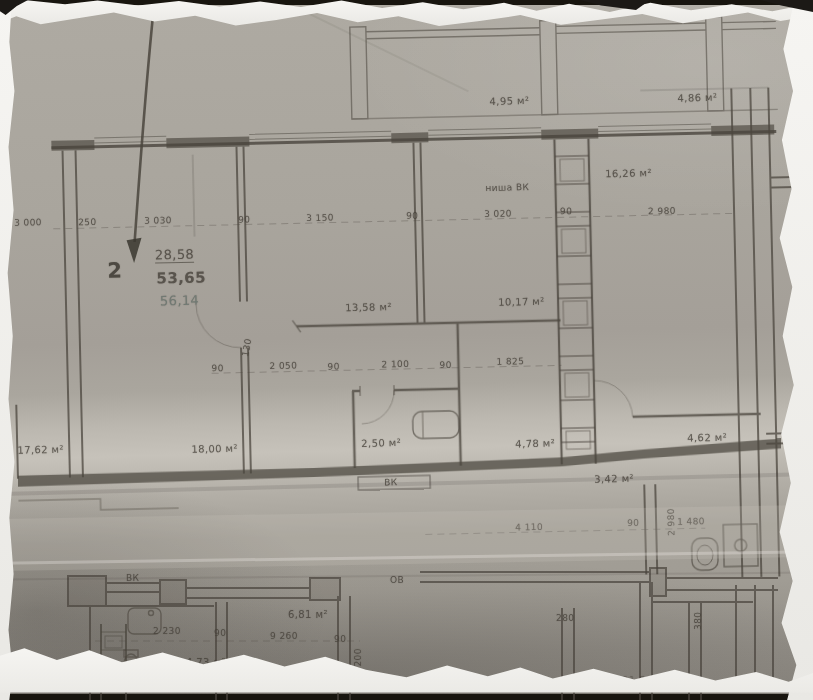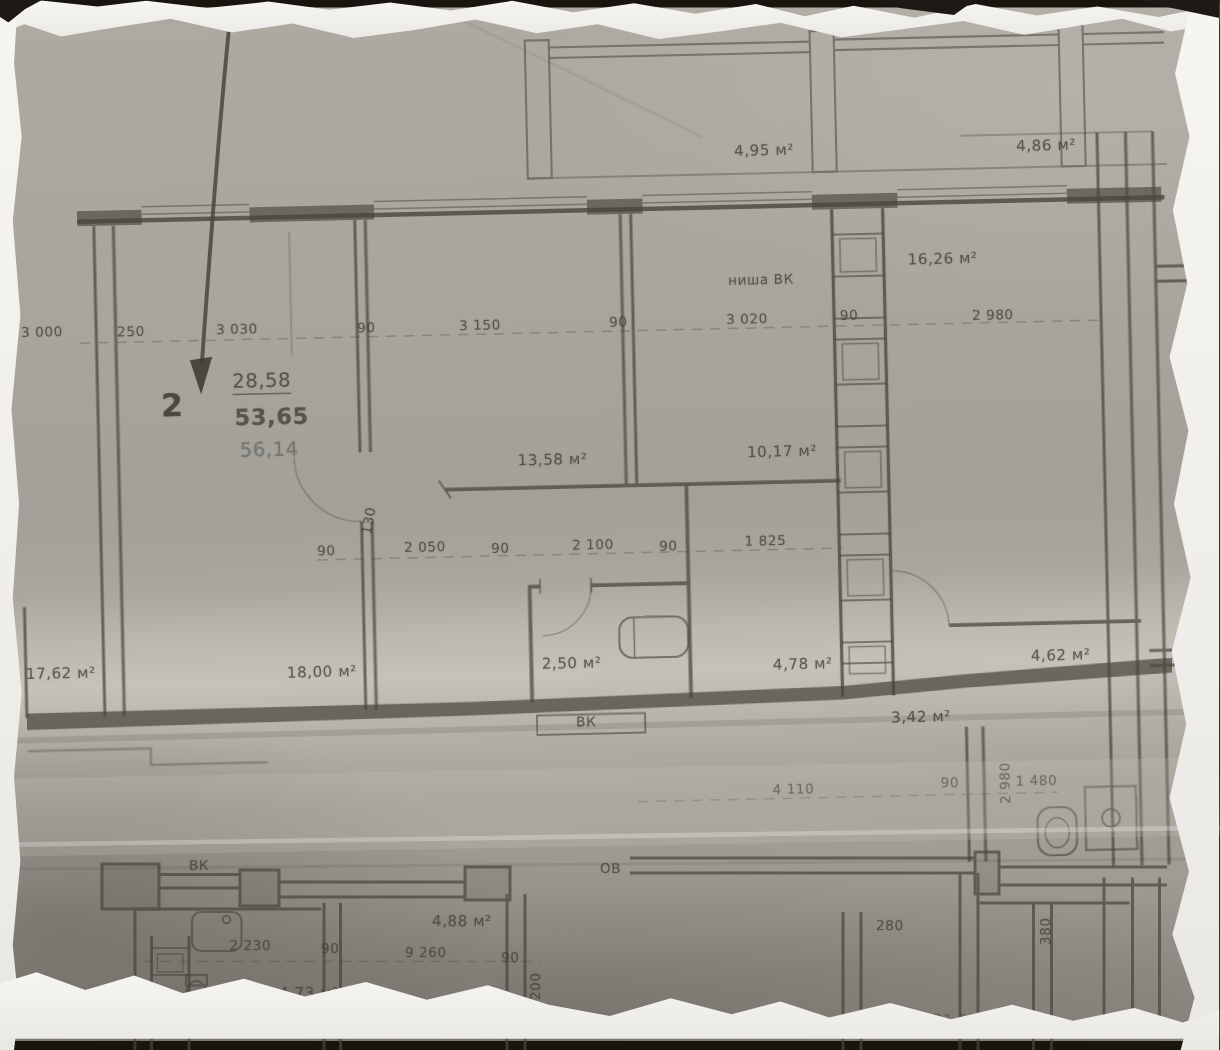--- a/index.html
+++ b/index.html
@@ -227,29 +227,29 @@
     <div class="lbl sm" style="left:380px;top:478px">ВК</div>
 
     <div class="lbl sm" style="left:510px;top:526px">4 110</div>
     <div class="lbl sm" style="left:622px;top:524px">90</div>
     <div class="lbl sm" style="left:672px;top:524px">1 480</div>
     <div class="lbl sm rot90" style="left:662px;top:542px">2 980</div>
   </div>
 
   <div class="labels">
     <div class="lbl sm" style="left:126px;top:574px">ВК</div>
-    <div class="lbl sm" style="left:400px;top:576px">ОВ</div>
-    <div class="lbl" style="left:288px;top:610px">4,88 м²</div>
+    <div class="lbl sm" style="left:390px;top:576px">ОВ</div>
+    <div class="lbl" style="left:288px;top:610px">6,81 м²</div>
     <div class="lbl sm" style="left:153px;top:627px">2 230</div>
     <div class="lbl sm" style="left:214px;top:629px">90</div>
     <div class="lbl sm" style="left:270px;top:632px">9 260</div>
     <div class="lbl sm" style="left:334px;top:635px">90</div>
     <div class="lbl" style="left:186px;top:658px">4,73 м²</div>
     <div class="lbl sm rot90" style="left:354px;top:676px">5 200</div>
-    <div class="lbl sm" style="left:584px;top:614px">280</div>
+    <div class="lbl sm" style="left:556px;top:614px">280</div>
     <div class="lbl sm rot90" style="left:694px;top:630px">380</div>
     <div class="lbl faint" style="left:438px;top:677px">24,41</div>
     <div class="lbl faint" style="left:622px;top:676px">21,52</div>
   </div>
 
   <div class="foldglow"></div>
   <div class="crease c1"></div>
   <div class="crease c2"></div>
   <div class="crease c3"></div>
   <div class="crease c4"></div>

